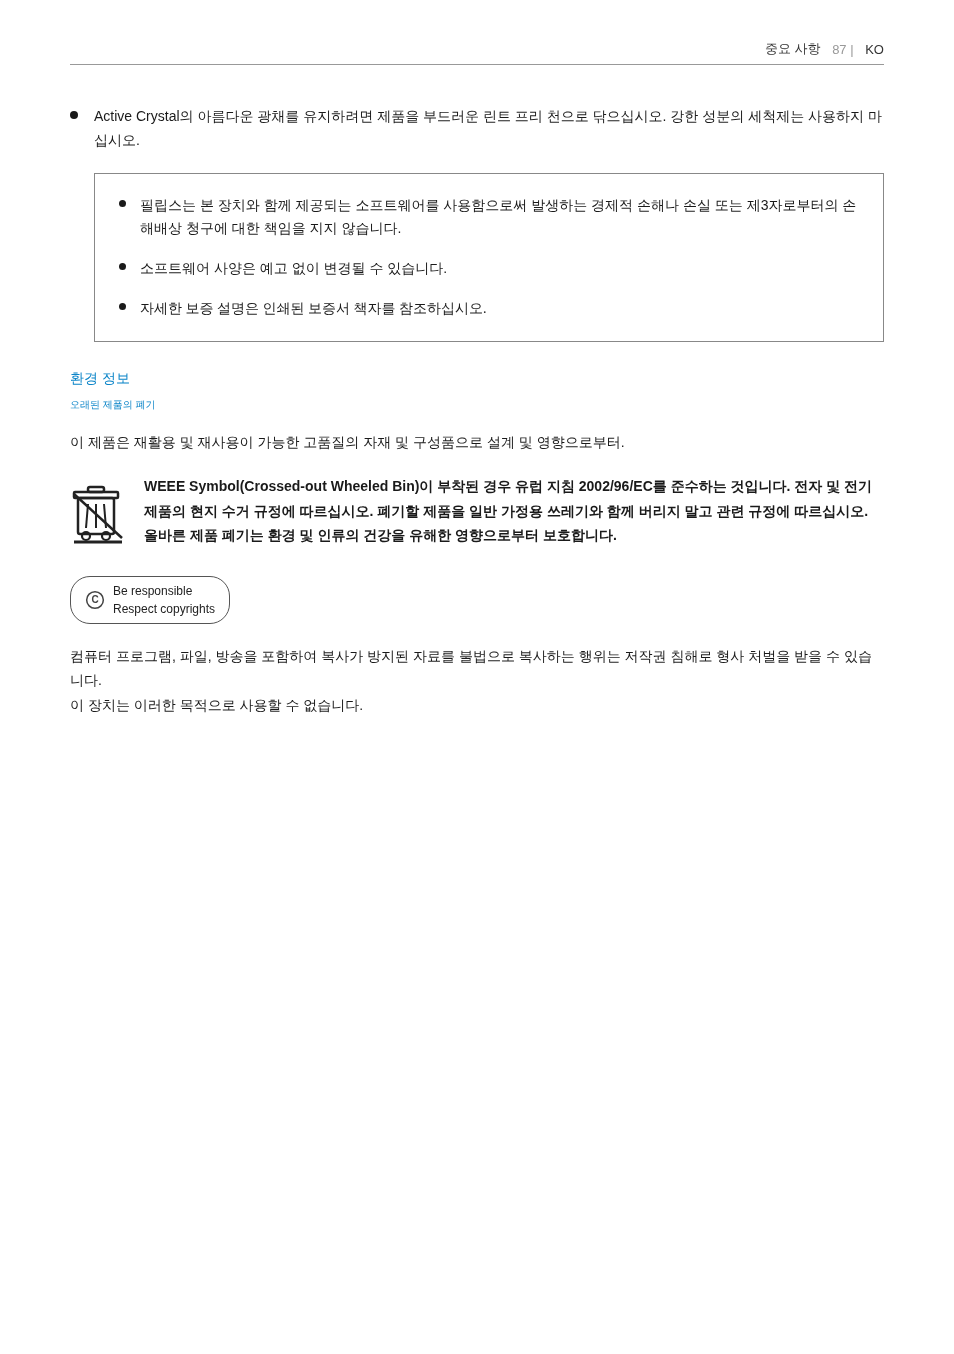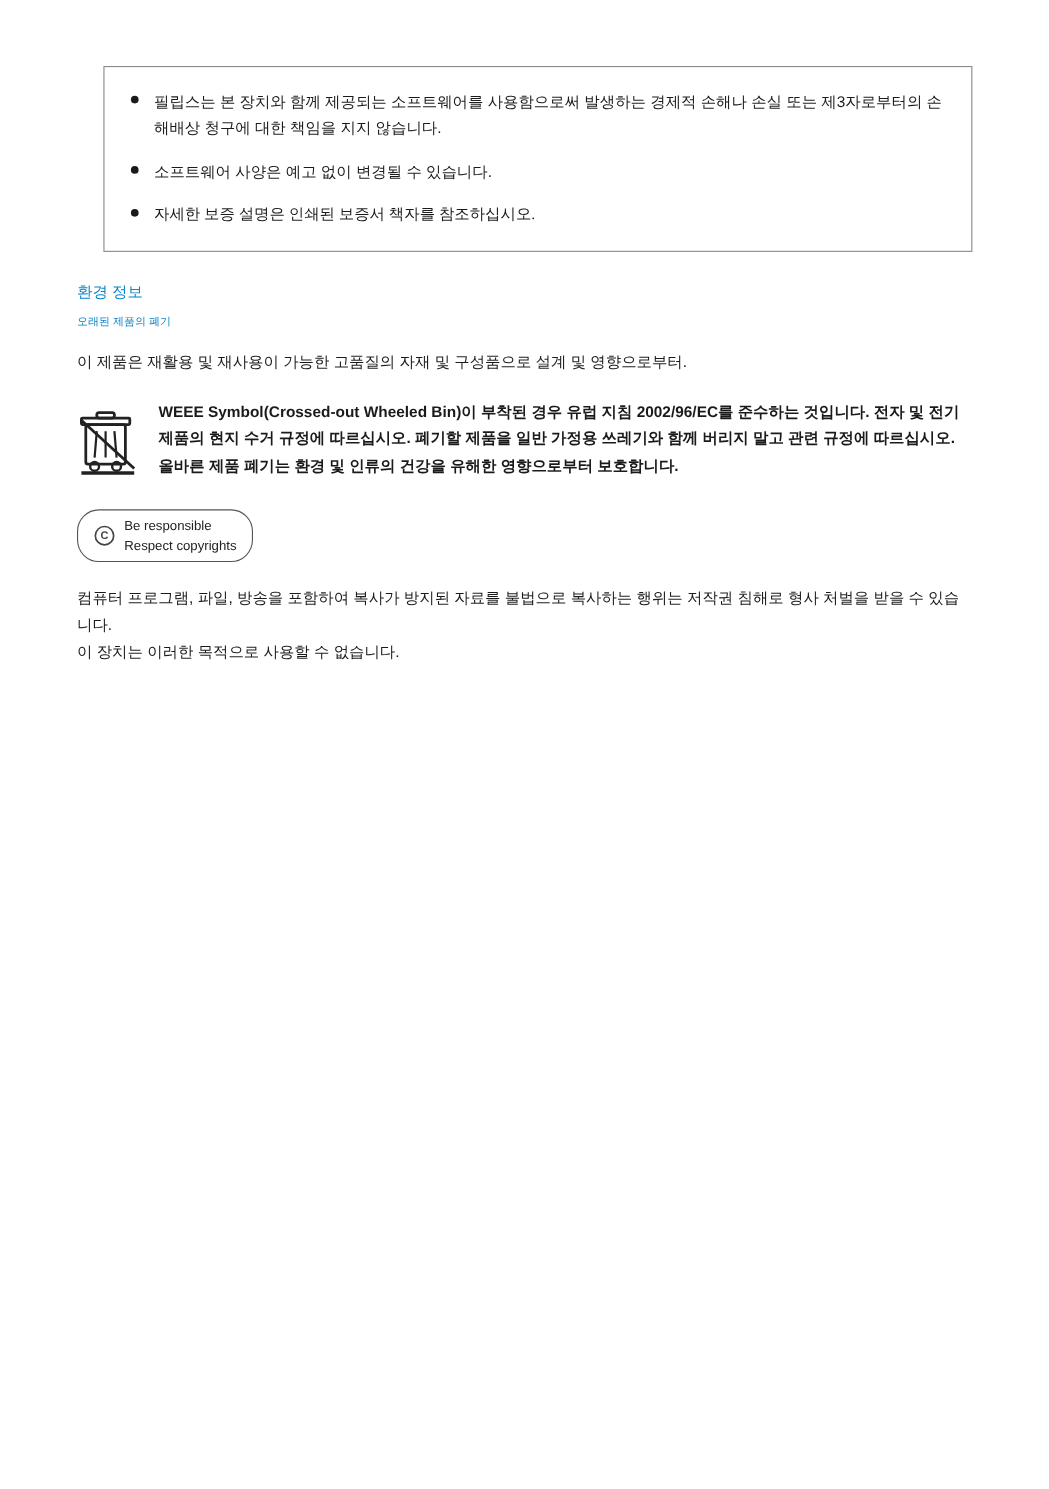--- a/index.html
+++ b/index.html
@@ -170,24 +170,35 @@
       font-size: 12px;
       line-height: 1.5;
       color: #222;
     }
   </style>
 </head>
 <body>
 
 <div class="page">
 
+  <div class="header-bar">
+    <div class="page-info">
+      <span>중요 사항</span>
+      <span class="divider">&nbsp;87&nbsp;|&nbsp;</span>
+      <span class="lang">KO</span>
+    </div>
+  </div>
 
   <div class="content">
 
     
+    <div class="bullet-item">
+      <div class="bullet-dot"></div>
+      <div class="bullet-text">Active Crystal의 아름다운 광채를 유지하려면 제품을 부드러운 린트 프리 천으로 닦으십시오. 강한 성분의 세척제는 사용하지 마십시오.</div>
+    </div>
 
     
     <div class="info-box">
       <div class="inner-bullet">
         <div class="inner-dot"></div>
         <div class="inner-text">필립스는 본 장치와 함께 제공되는 소프트웨어를 사용함으로써 발생하는 경제적 손해나 손실 또는 제3자로부터의 손해배상 청구에 대한 책임을 지지 않습니다.</div>
       </div>
       <div class="inner-bullet">
         <div class="inner-dot"></div>
         <div class="inner-text">소프트웨어 사양은 예고 없이 변경될 수 있습니다.</div>

